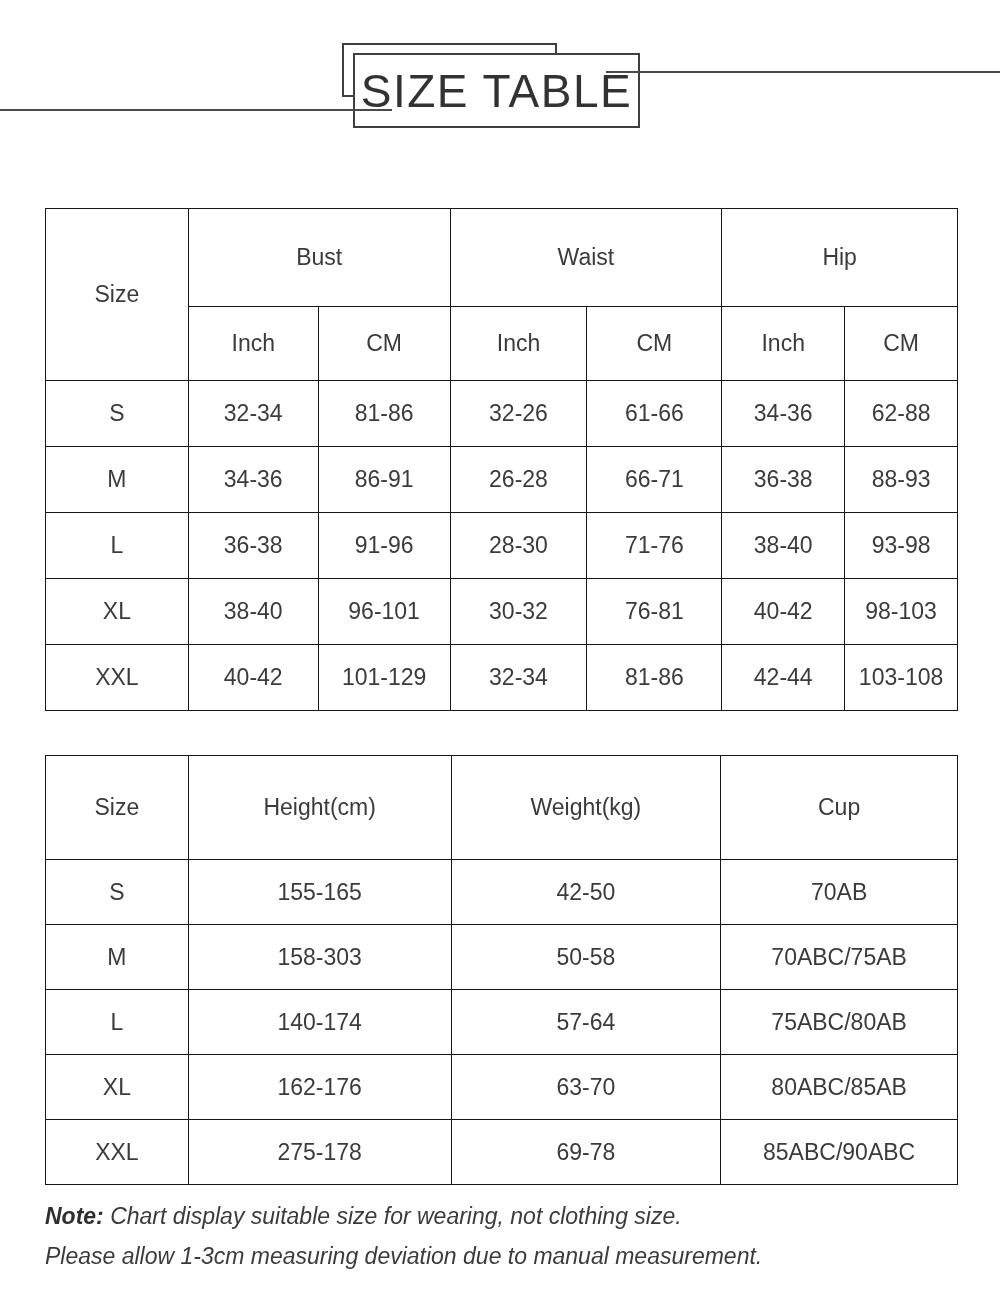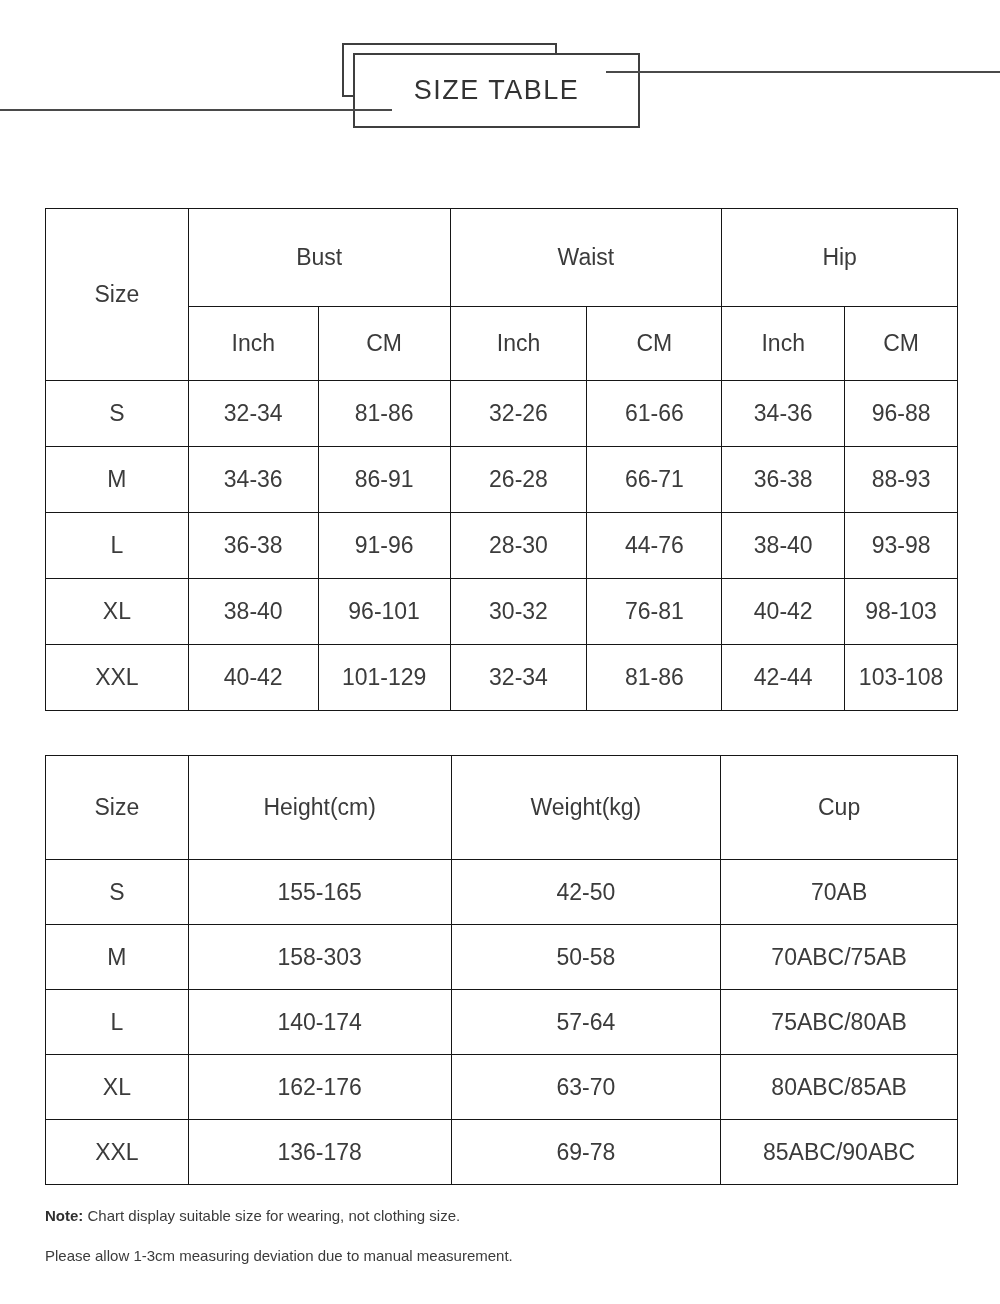--- a/index.html
+++ b/index.html
@@ -46,21 +46,21 @@
     height: 75px;
     border: 2px solid #3f3f3f;
     background: #ffffff;
     box-sizing: border-box;
     z-index: 2;
     display: flex;
     align-items: center;
     justify-content: center;
   }
   #page-title {
-    font-size: 27px;
+    font-size: 46px;
     letter-spacing: 1.5px;
     color: #323232;
     white-space: nowrap;
   }
 
   
   table.size-chart {
     position: absolute;
     left: 45px;
     width: 913px;
@@ -87,23 +87,24 @@
   #table1 tbody td                { height: 65px; }
 
   #table2 thead th { height: 103px; }
   #table2 tbody td { height: 64px; }
 
   
   #note {
     position: absolute;
     left: 45px;
     top: 1196px;
-    font-size: 15px;
+    font-size: 23px;
     line-height: 40px;
     color: #3b3b3b;
+    font-style: italic;
   }
   #note .note-label {
     font-weight: bold;
     color: #2f2f2f;
   }
 </style>
 </head>
 <body>
 
 <div id="page">
@@ -144,37 +145,37 @@
       </tr>
     </thead>
     <tbody>
         <tr>
           <td>S</td>
           <td>32-34</td>
           <td>81-86</td>
           <td>32-26</td>
           <td>61-66</td>
           <td>34-36</td>
-          <td>96-88</td>
+          <td>62-88</td>
         </tr>
         <tr>
           <td>M</td>
           <td>34-36</td>
           <td>86-91</td>
           <td>26-28</td>
           <td>66-71</td>
           <td>36-38</td>
           <td>88-93</td>
         </tr>
         <tr>
           <td>L</td>
           <td>36-38</td>
           <td>91-96</td>
           <td>28-30</td>
-          <td>44-76</td>
+          <td>71-76</td>
           <td>38-40</td>
           <td>93-98</td>
         </tr>
         <tr>
           <td>XL</td>
           <td>38-40</td>
           <td>96-101</td>
           <td>30-32</td>
           <td>76-81</td>
           <td>40-42</td>
@@ -227,21 +228,21 @@
           <td>75ABC/80AB</td>
         </tr>
         <tr>
           <td>XL</td>
           <td>162-176</td>
           <td>63-70</td>
           <td>80ABC/85AB</td>
         </tr>
         <tr>
           <td>XXL</td>
-          <td>136-178</td>
+          <td>275-178</td>
           <td>69-78</td>
           <td>85ABC/90ABC</td>
         </tr>
       </tbody>
   </table>
 
   <div id="note">
     <div><span class="note-label">Note:</span><span> Chart display suitable size for wearing, not clothing size.</span></div>
     <div><span>Please allow 1-3cm measuring deviation due to manual measurement.</span></div>
   </div>

